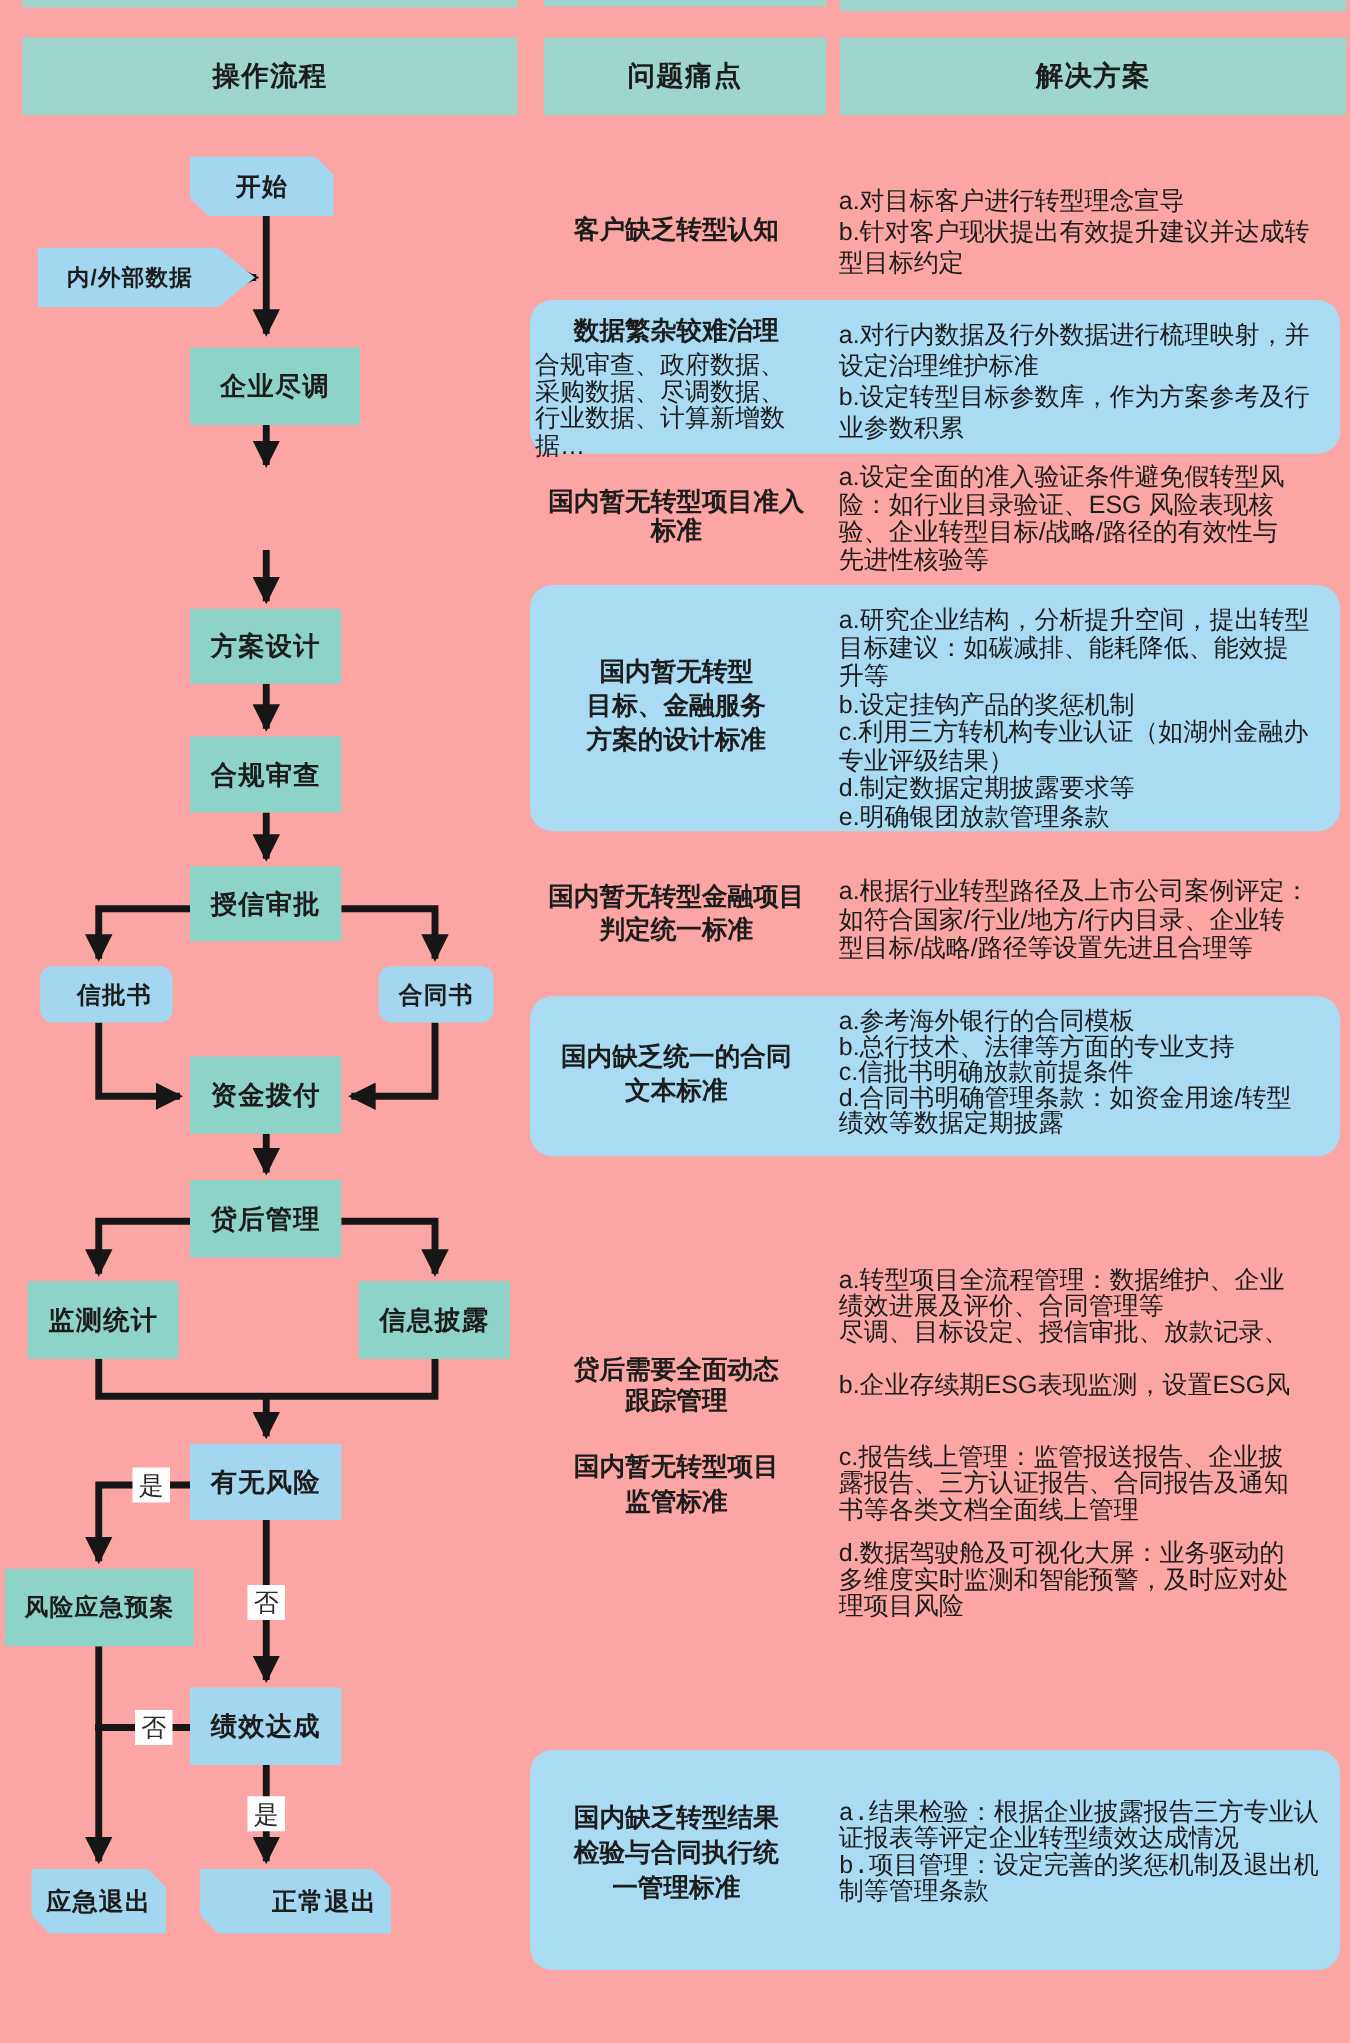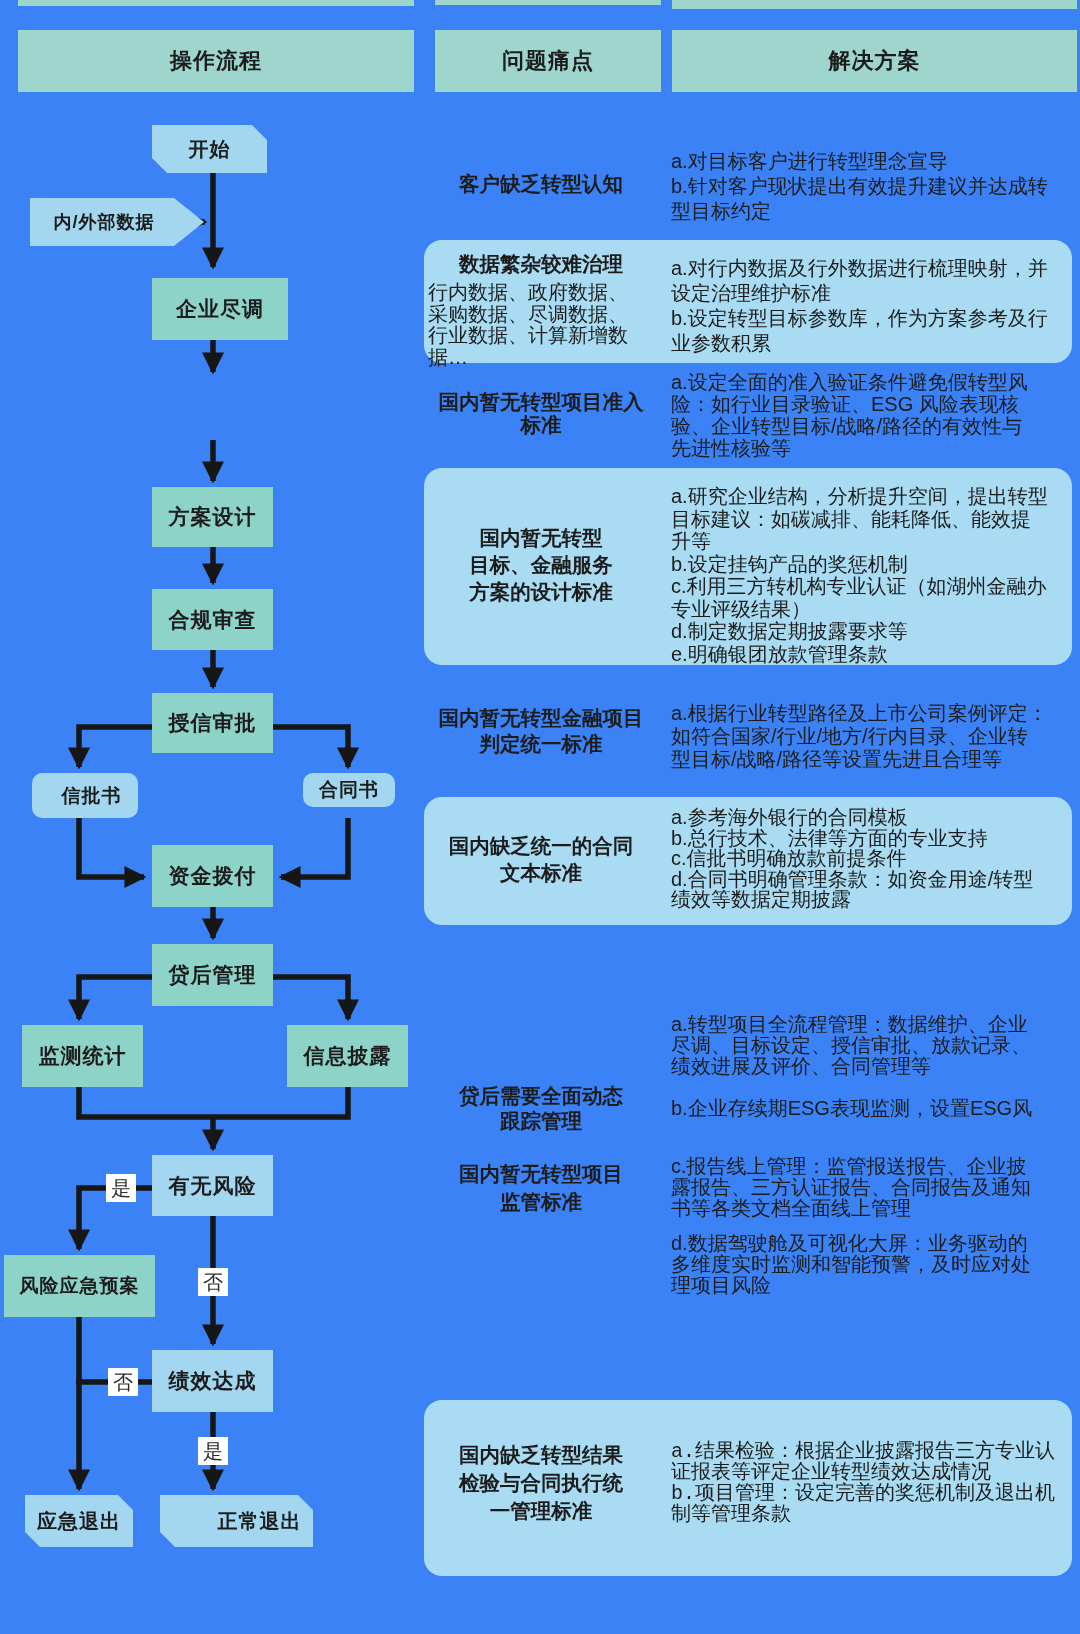--- a/index.html
+++ b/index.html
@@ -1,16 +1,16 @@
 <!DOCTYPE html>
 <html><head>
 <meta charset="utf-8">
 <style>
   html,body{margin:0;padding:0;background:#fff;}
-  .canvas{position:relative;width:1080px;height:1634px;background:#3b82f6;
+  .canvas{position:relative;width:1080px;height:1634px;background:#fca5a5;
           font-family:"Liberation Sans","DejaVu Sans",sans-serif;color:#1c1c1c;overflow:hidden;}
   .sliver{position:absolute;top:0;background:#9ed6ce;}
   .hdr{position:absolute;top:30px;height:62px;background:#9ed6ce;display:flex;
        align-items:center;justify-content:center;font-weight:bold;font-size:22px;letter-spacing:1px;}
   .container{position:absolute;left:424px;width:648px;background:#a9dcf3;border-radius:18px;z-index:1;}
   svg.arrows{position:absolute;left:0;top:0;z-index:2;pointer-events:none;}
   .node{position:absolute;display:flex;align-items:center;justify-content:center;
         font-weight:bold;font-size:21px;text-align:center;z-index:3;letter-spacing:1px;}
   .teal{background:#8ed3c8;}
   .blue{background:#a3d7f0;}
@@ -79,21 +79,21 @@
     </g>
   </svg>
 
   <div class="node blue bevel fs20" style="left:152px;top:125px;width:115px;height:48px;">开始</div>
   <div class="node blue arrowshape fs18" style="left:30px;top:198px;width:148px;height:48px;">内/外部数据</div>
   <div class="node teal" style="left:152px;top:278px;width:136px;height:62px;">企业尽调</div>
   <div class="node teal" style="left:152px;top:487px;width:121px;height:60px;">方案设计</div>
   <div class="node teal" style="left:152px;top:589px;width:121px;height:61px;">合规审查</div>
   <div class="node teal" style="left:152px;top:693px;width:121px;height:60px;">授信审批</div>
   <div class="node blue rounded fs19" style="left:32px;top:773px;width:93px;height:45px;padding-left:13px;">信批书</div>
-  <div class="node blue rounded fs19" style="left:303px;top:773px;width:92px;height:34px;">合同书</div>
+  <div class="node blue rounded fs19" style="left:303px;top:773px;width:92px;height:45px;">合同书</div>
   <div class="node teal" style="left:152px;top:845px;width:121px;height:62px;">资金拨付</div>
   <div class="node teal" style="left:152px;top:944px;width:121px;height:62px;">贷后管理</div>
   <div class="node teal" style="left:22px;top:1025px;width:121px;height:62px;">监测统计</div>
   <div class="node teal" style="left:287px;top:1025px;width:121px;height:62px;">信息披露</div>
   <div class="node blue" style="left:152px;top:1155px;width:121px;height:61px;">有无风险</div>
   <div class="node teal fs19" style="left:4px;top:1255px;width:151px;height:62px;">风险应急预案</div>
   <div class="node blue" style="left:152px;top:1350px;width:121px;height:62px;">绩效达成</div>
   <div class="node blue bevel fs20" style="left:25px;top:1495px;width:108px;height:52px;">应急退出</div>
   <div class="node blue bevel fs20" style="left:160px;top:1495px;width:107px;height:52px;padding-left:46px;">正常退出</div>
 
@@ -101,21 +101,21 @@
   <div class="edge-label" style="left:198px;top:1268px;">否</div>
   <div class="edge-label" style="left:108px;top:1368px;">否</div>
   <div class="edge-label" style="left:198px;top:1437px;">是</div>
 
   <div class="pain plh24" style="top:172px;">
       <div>客户缺乏转型认知</div>
     </div>
   <div class="pain" style="top:250px;left:428px;width:226px;">
     <div>数据繁杂较难治理</div>
     <div class="p2sub">
-        <div>行内数据、政府数据、</div>
+        <div>合规审查、政府数据、</div>
         <div>采购数据、尽调数据、</div>
         <div>行业数据、计算新增数</div>
         <div>据…</div>
       </div>
   </div>
   <div class="pain plh23" style="top:390px;">
       <div>国内暂无转型项目准入</div>
       <div>标准</div>
     </div>
   <div class="pain plh27" style="top:524px;">
@@ -179,22 +179,22 @@
     </div>
   <div class="sol lh20" style="top:807px;">
       <div>a.参考海外银行的合同模板</div>
       <div>b.总行技术、法律等方面的专业支持</div>
       <div>c.信批书明确放款前提条件</div>
       <div>d.合同书明确管理条款：如资金用途/转型</div>
       <div>绩效等数据定期披露</div>
     </div>
   <div class="sol lh21" style="top:1014px;">
       <div>a.转型项目全流程管理：数据维护、企业</div>
+      <div>绩效进展及评价、合同管理等</div>
       <div>尽调、目标设定、授信审批、放款记录、</div>
-      <div>绩效进展及评价、合同管理等</div>
     </div>
   <div class="sol lh21" style="top:1098px;">
       <div>b.企业存续期ESG表现监测，设置ESG风</div>
     </div>
   <div class="sol lh21" style="top:1156px;">
       <div>c.报告线上管理：监管报送报告、企业披</div>
       <div>露报告、三方认证报告、合同报告及通知</div>
       <div>书等各类文档全面线上管理</div>
     </div>
   <div class="sol lh21" style="top:1233px;">

